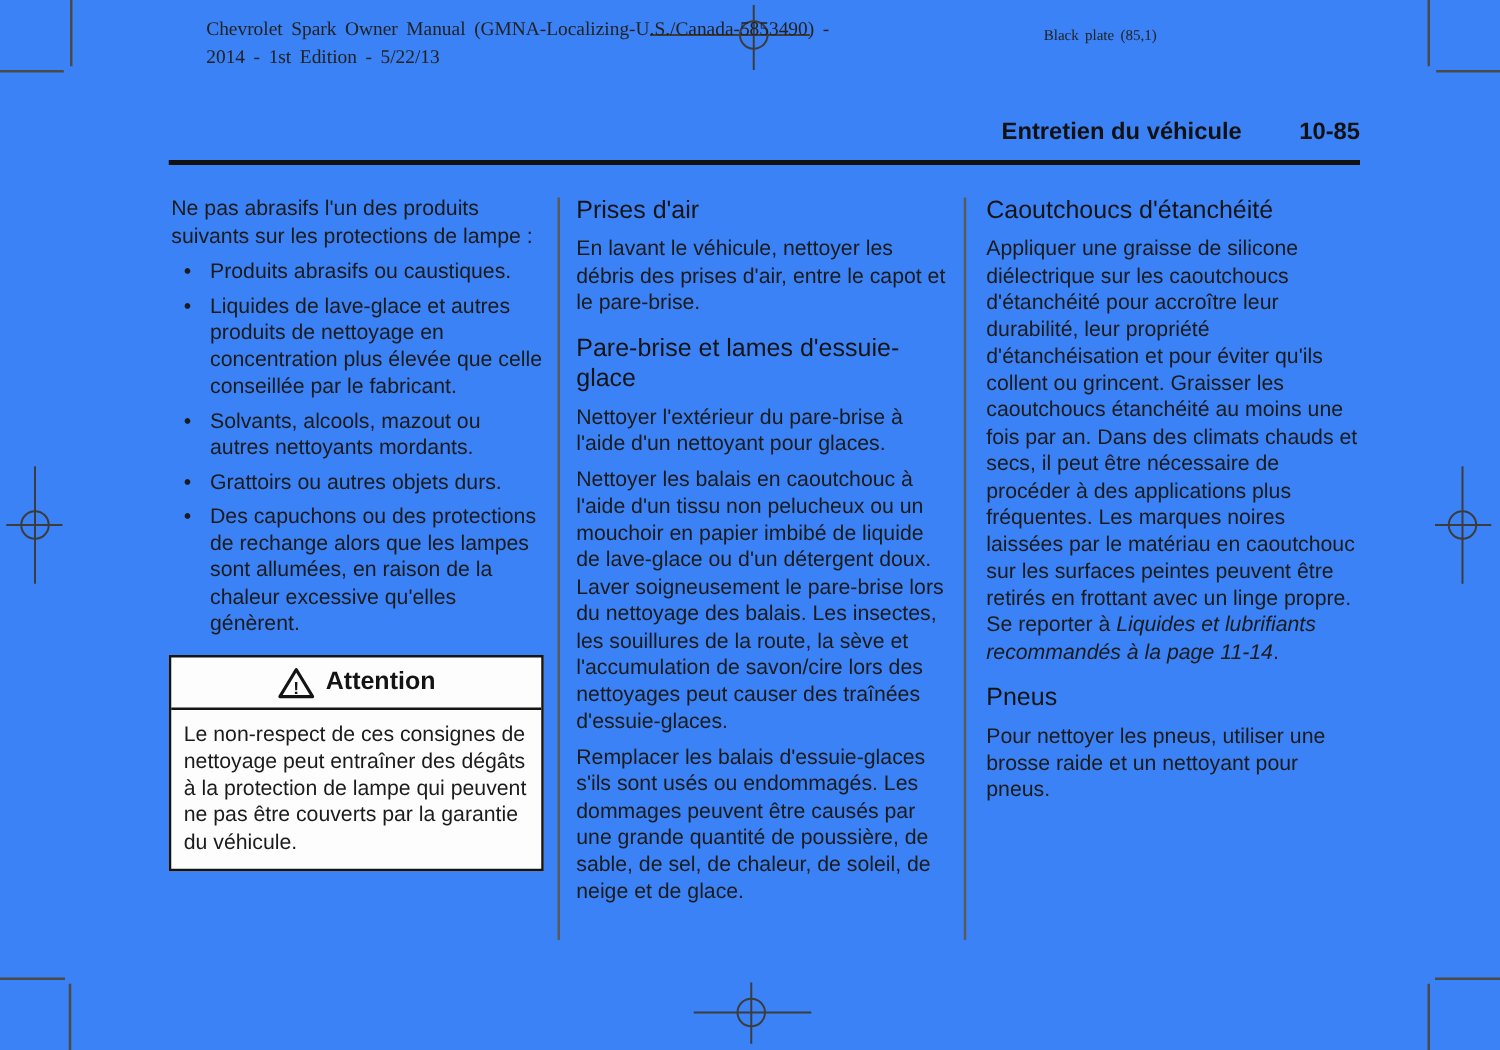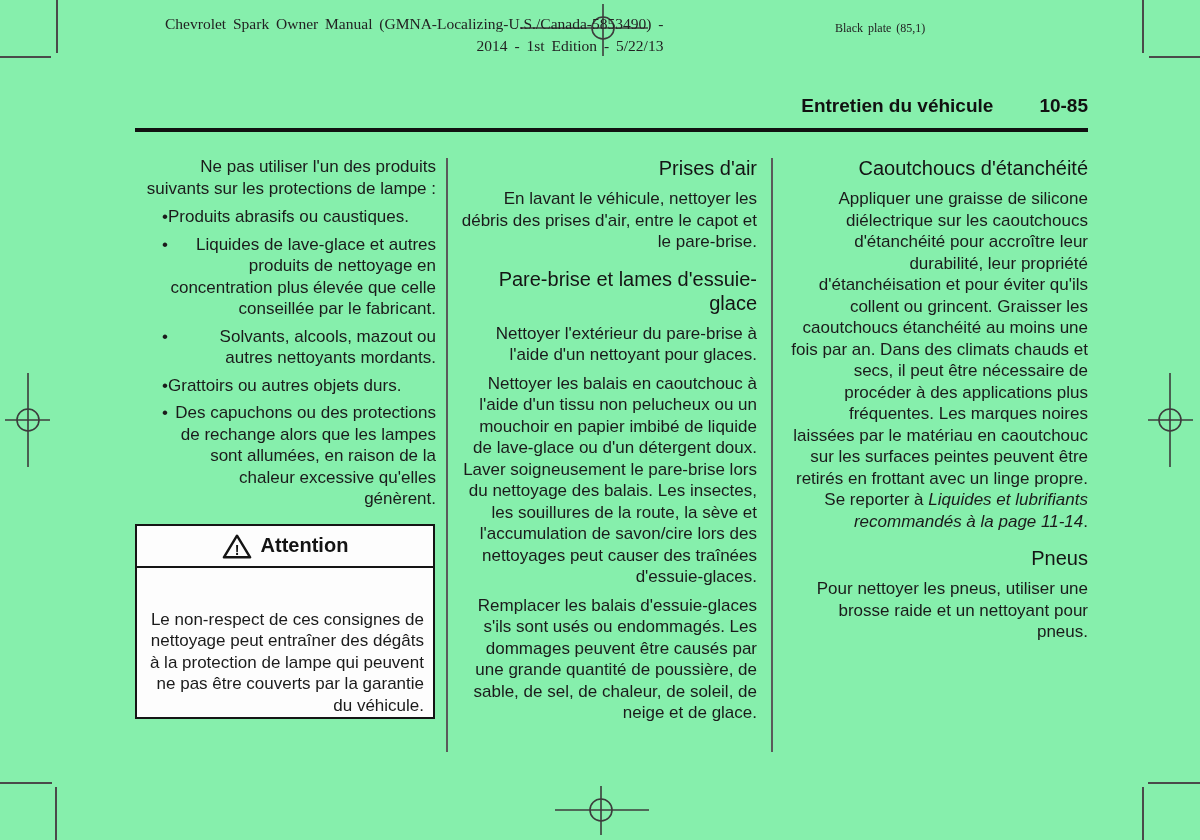--- a/index.html
+++ b/index.html
@@ -1,23 +1,22 @@
 <!DOCTYPE html>
 <html><head>
 <meta charset="utf-8">
 <style>
   html,body{margin:0;padding:0;background:#e8e8e8;}
   .page{
     position:relative;
     width:1200px;height:840px;
-    background:#86efac;
+    background:#3b82f6;
     overflow:hidden;
     font-family:"Liberation Sans", sans-serif;
     color:#1b1b1b;
-    text-align:right;
   }
   
   .crop{position:absolute;background:#4a4a4a;}
   .crop.h{height:2px;}
   .crop.v{width:2px;}
   .regmark{position:absolute;}
   .regmark line,.regmark circle{stroke:#3c3c3c;stroke-width:1.6;fill:none;}
   
   .doc-header{
     position:absolute;left:165px;top:13px;
@@ -61,21 +60,21 @@
     border:2px solid #151515;background:#fdfdfd;
   }
   .attention-header{
     display:flex;align-items:center;justify-content:center;gap:9px;
     padding:7px 0 6px 0;border-bottom:2px solid #151515;
     font-size:20px;font-weight:bold;color:#141414;
   }
   .warn-svg{display:block;}
   .warn-svg path{fill:none;stroke:#141414;stroke-width:2.6;stroke-linejoin:round;}
   .warn-svg text{font-family:"Liberation Sans",sans-serif;font-size:15px;font-weight:bold;fill:#141414;}
-  .attention-body{padding:9px 9px 1px 10px;font-size:17px;line-height:21.5px;margin-top:32px;}
+  .attention-body{padding:9px 9px 11px 10px;font-size:17px;line-height:21.5px;}
   em.xref{font-style:italic;}
 </style>
 </head>
 <body>
 
 <div class="page">
 
   <div class="crop v" style="left:56px;top:0;height:53px;"></div>
   <div class="crop h" style="left:0;top:56px;width:51px;"></div>
   <div class="crop v" style="left:1142px;top:0;height:53px;"></div>
@@ -115,21 +114,21 @@
   <div class="title-row">
     <span>Entretien du véhicule</span>
     <span>10-85</span>
   </div>
   <div class="title-rule"></div>
 
   <div class="col-divider divider-1"></div>
   <div class="col-divider divider-2"></div>
 
   <div class="col col-left">
-    <p>Ne pas utiliser l'un des produits suivants sur les protections de lampe :</p>
+    <p>Ne pas abrasifs l'un des produits suivants sur les protections de lampe :</p>
     <ul class="dots">
       <li>
         <span class="bullet">•</span>
         <span>Produits abrasifs ou caustiques.</span>
       </li>
       <li>
         <span class="bullet">•</span>
         <span>Liquides de lave-glace et autres produits de nettoyage en concentration plus élevée que celle conseillée par le fabricant.</span>
       </li>
       <li>

